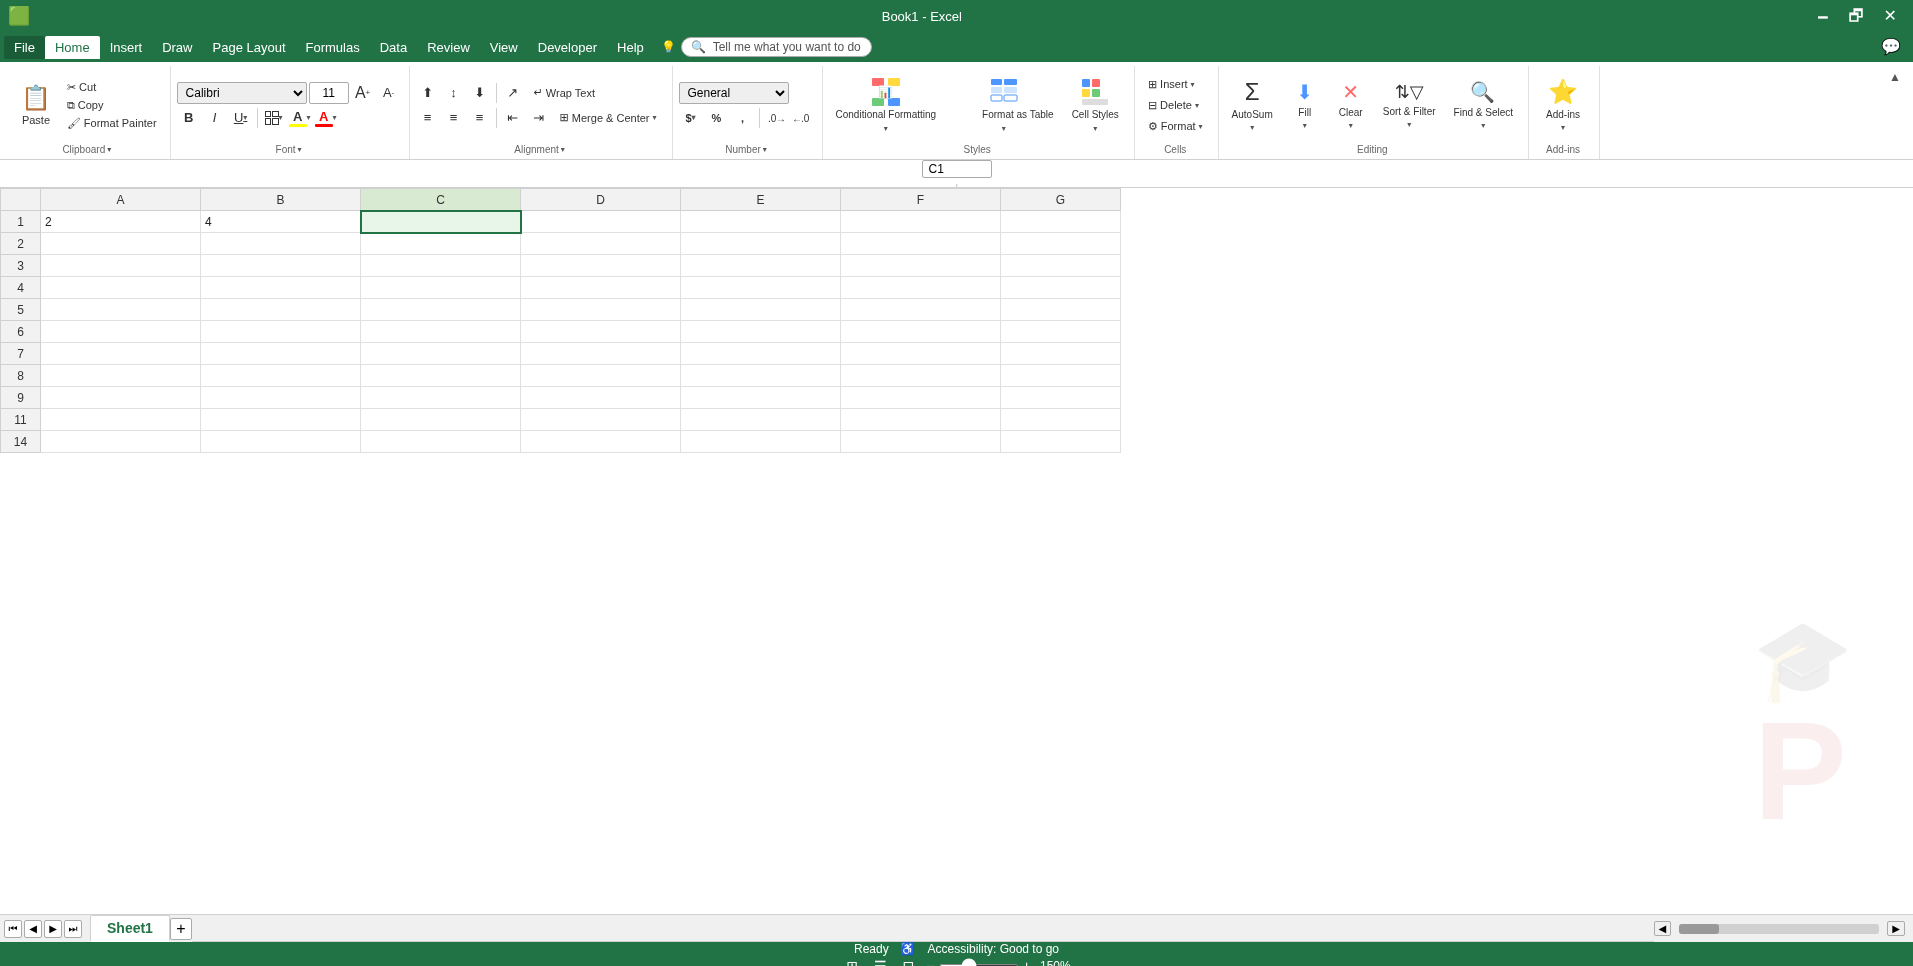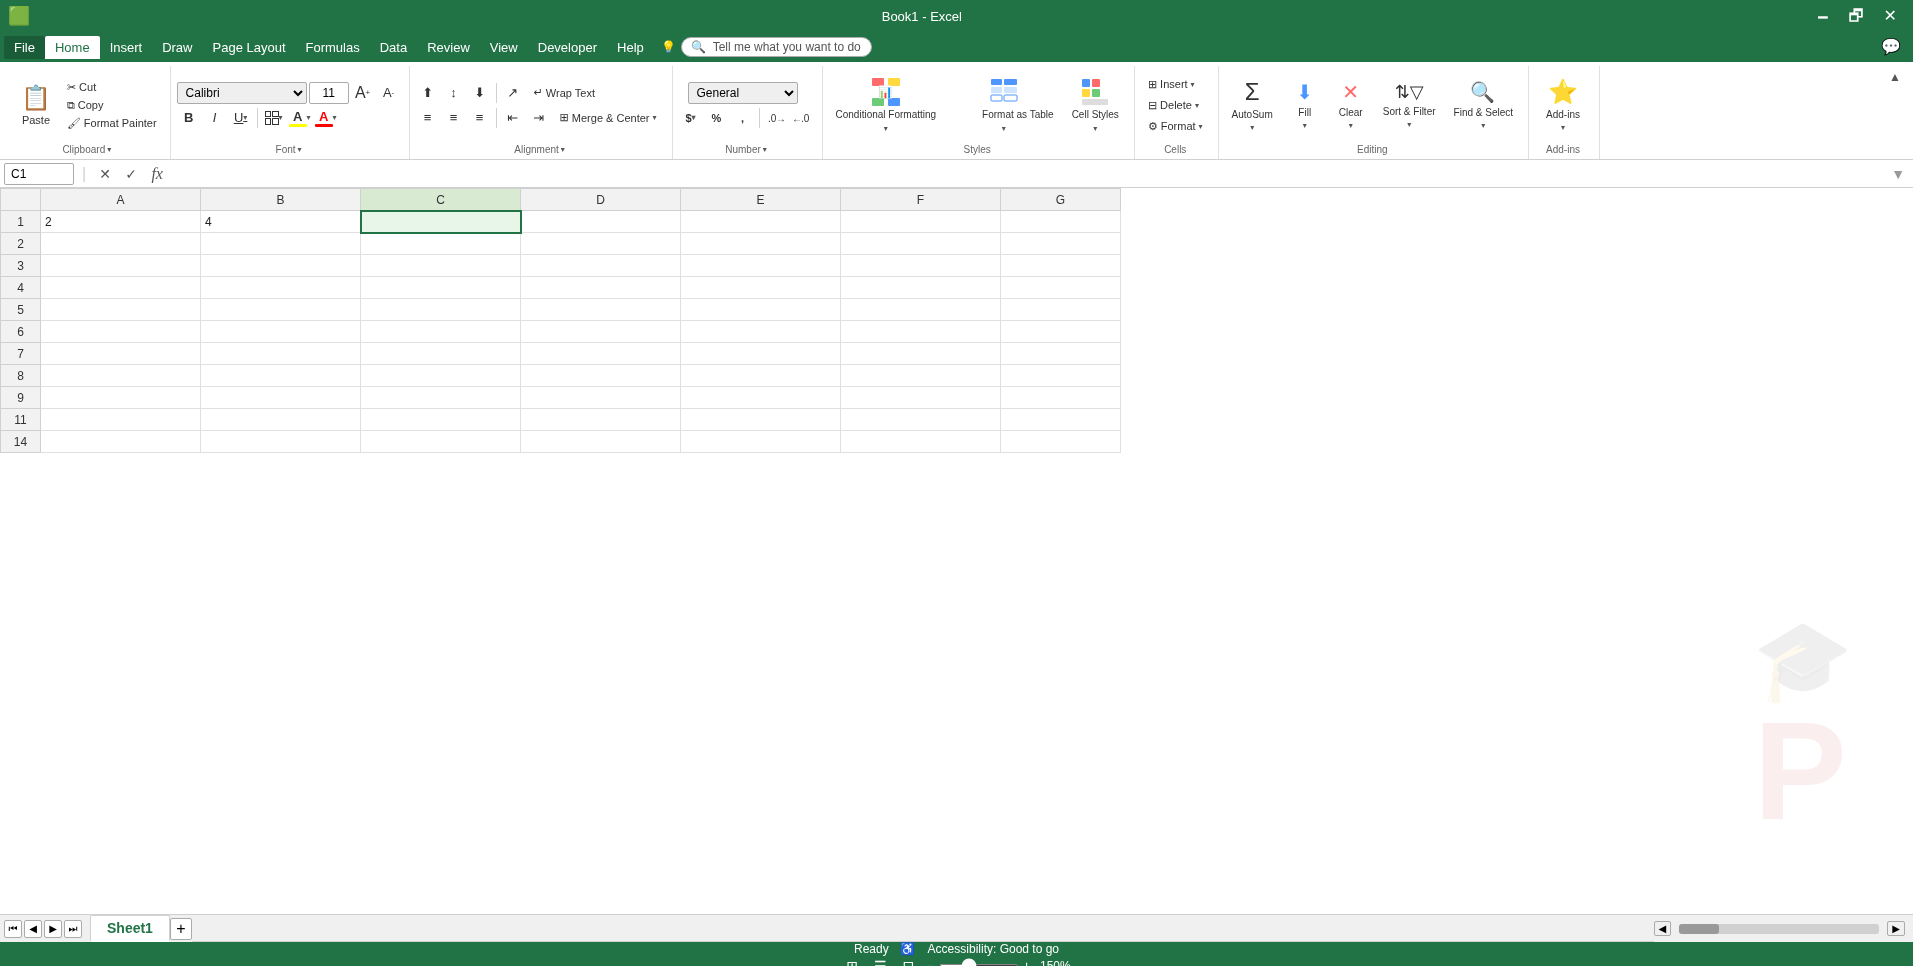--- a/index.html
+++ b/index.html
@@ -170,21 +170,21 @@
       padding: 2px 6px; cursor: pointer;
       border: 1px solid transparent; border-radius: 2px;
       font-size: 11px; color: #333; background: none;
     }
 
     
     .number-controls { display: flex; flex-direction: column; gap: 3px; }
     .num-select {
       border: 1px solid #ababab; border-radius: 2px;
       font-size: 12px; padding: 1px 4px;
-      width: 110px; height: 22px; cursor: pointer; margin-left: 9px;
+      width: 110px; height: 22px; cursor: pointer;
     }
     .num-row { display: flex; align-items: center; gap: 2px; }
     .num-btn {
       display: flex; align-items: center; justify-content: center;
       width: 24px; height: 22px;
       border: 1px solid transparent; border-radius: 2px;
       cursor: pointer; font-size: 12px; color: #333; background: none;
     }
 
     
@@ -229,20 +229,21 @@
 
     
     .formula-bar {
       background: white;
       border-bottom: 1px solid #d0d0d0;
       display: flex;
       align-items: center;
       height: 28px;
       padding: 0 4px;
       gap: 4px;
+      flex-direction: column;
     }
     .cell-ref {
       border: 1px solid #ababab; border-radius: 2px;
       font-size: 12px; padding: 1px 6px;
       width: 70px; height: 22px;
     }
     .formula-btns { display: flex; gap: 4px; align-items: center; }
     .formula-action-btn {
       width: 22px; height: 22px; border: none; background: none;
       cursor: pointer; font-size: 14px; color: #555;

